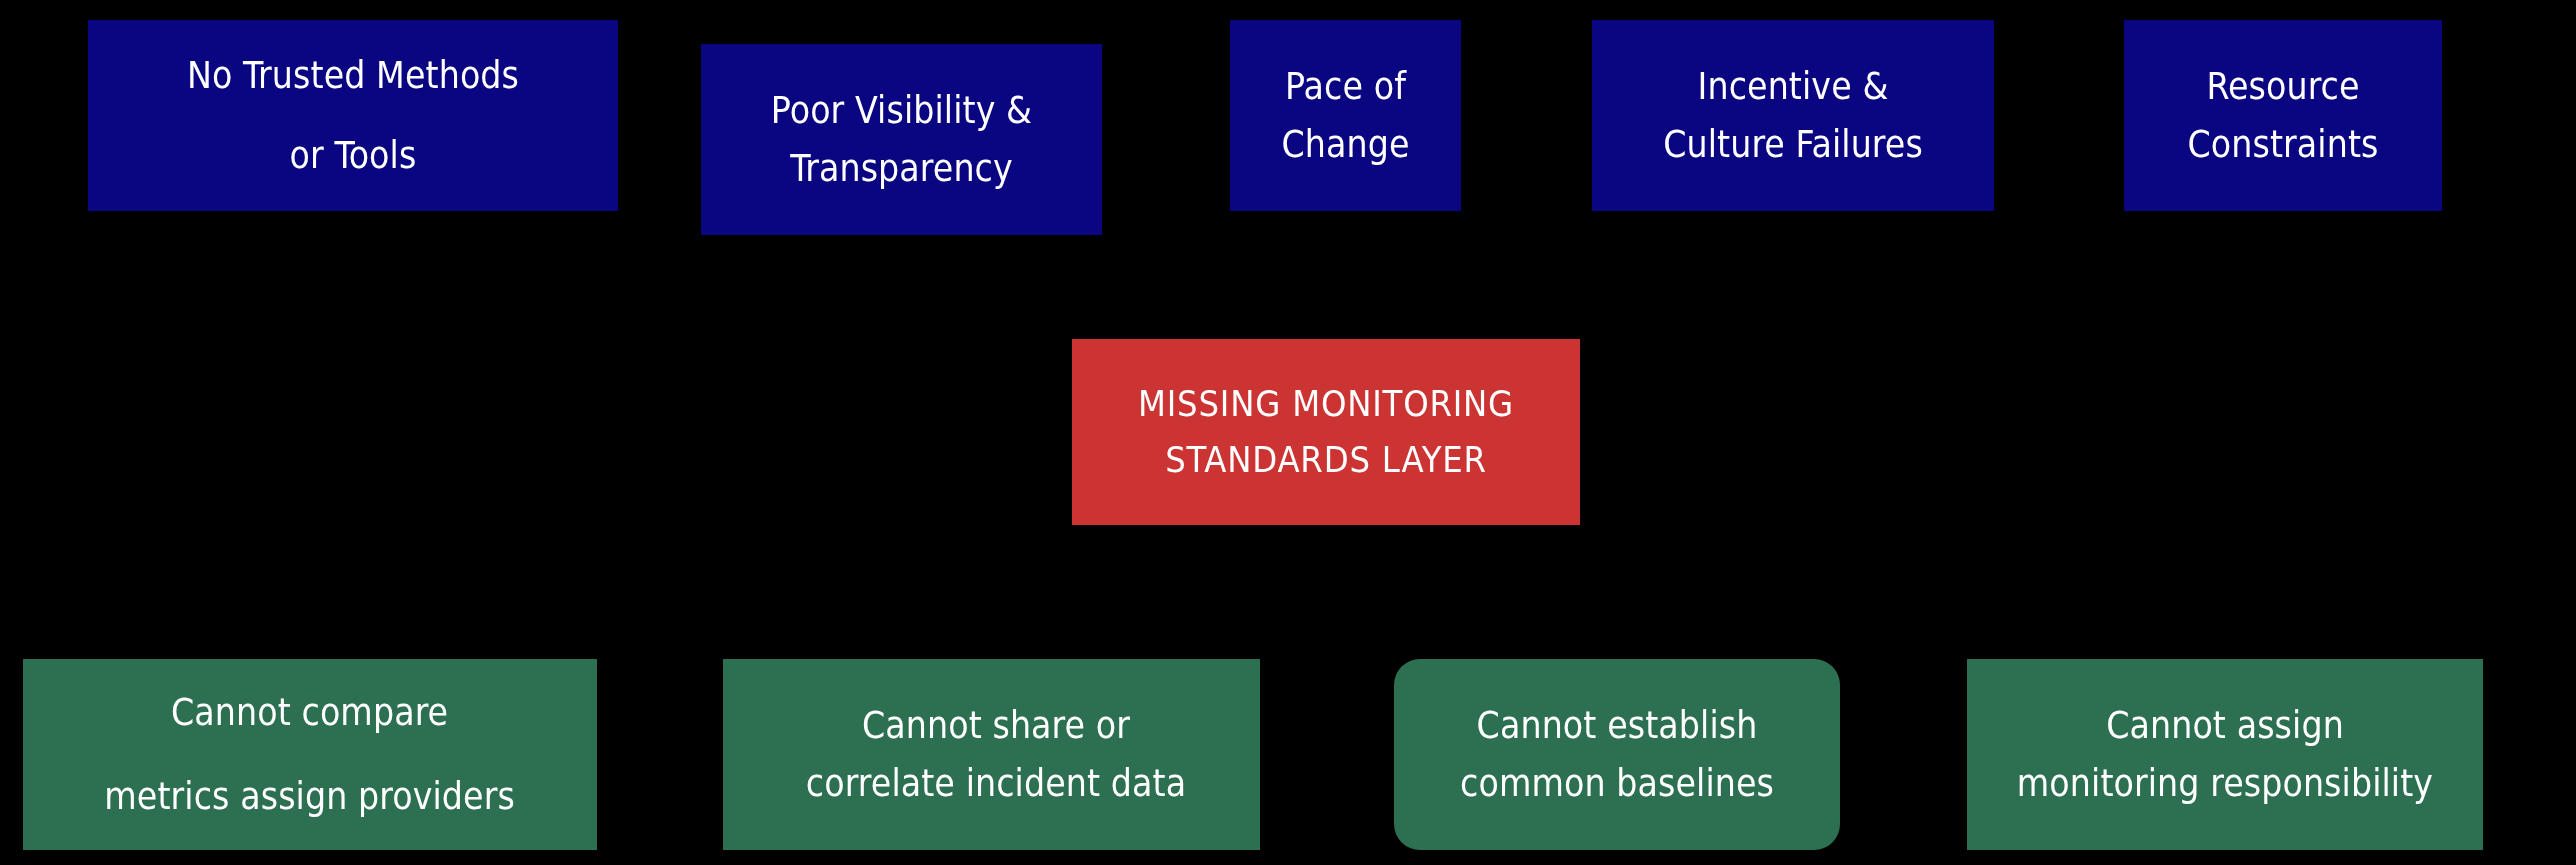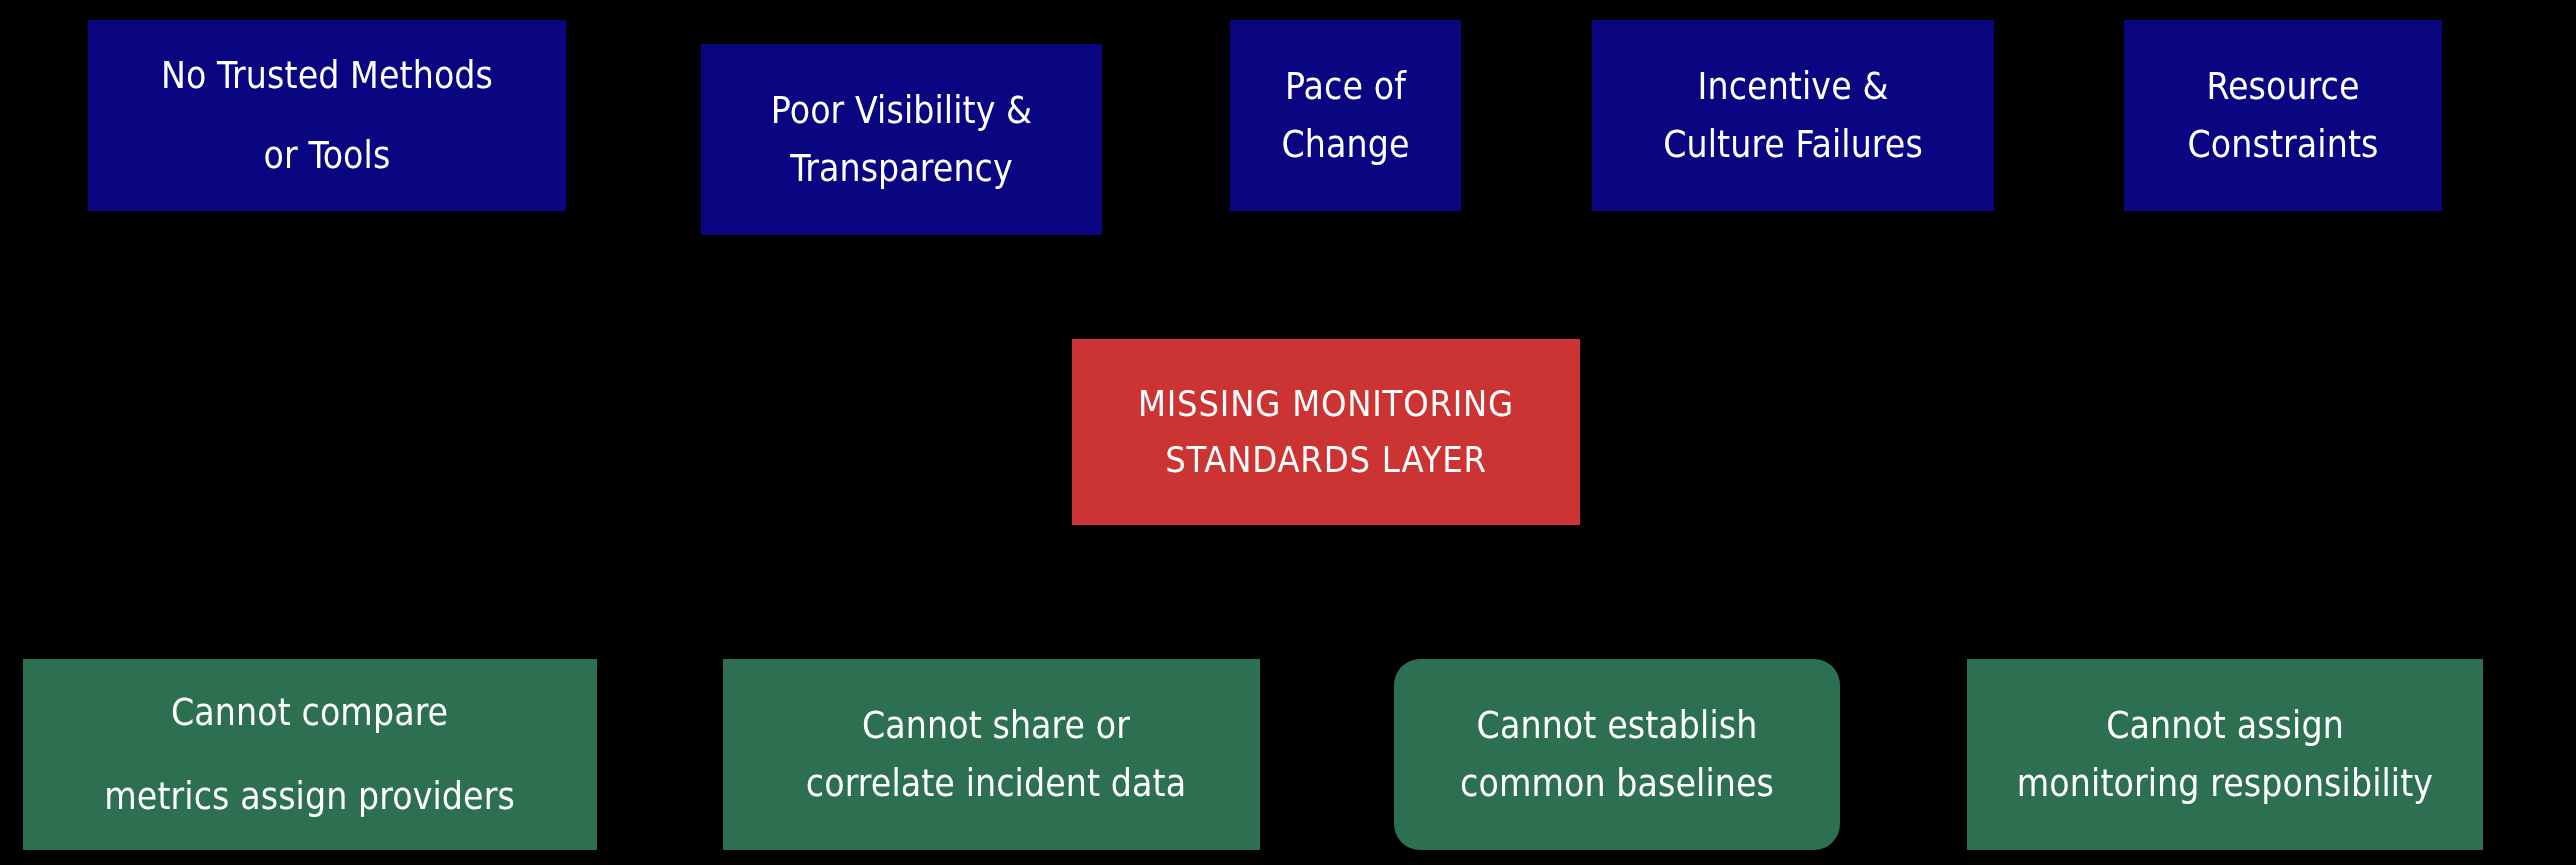--- a/index.html
+++ b/index.html
@@ -39,21 +39,21 @@
   .core {
     background: #cb3433;
     font-size: 36px;
     letter-spacing: 0.8px;
   }
   .effect {
     background: #2c7051;
     font-size: 37px;
   }
   
-  #cause-0 { left: 88px;  top: 20px;  width: 478px;  height: 191px; gap: 22px; }
+  #cause-0 { left: 88px;  top: 20px;  width: 530px;  height: 191px; gap: 22px; }
   #cause-1 { left: 701px; top: 20px;  width: 401px;  height: 191px; margin-top: 24px; }
   #cause-2 { left: 1230px; top: 20px;  width: 231px;  height: 191px; }
   #cause-3 { left: 1592px; top: 20px;  width: 402px;  height: 191px; }
   #cause-4 { left: 2124px; top: 20px;  width: 318px;  height: 191px; }
   
   #core-node { left: 1072px; top: 339px; width: 508px; height: 186px; }
   
   #effect-0 { left: 22.6px;   top: 659px; width: 574px; height: 191px; gap: 27px; }
   #effect-1 { left: 723px; top: 659px; width: 537px;  height: 191px; padding-left: 9px; }
   #effect-2 { left: 1394px; top: 659px; width: 446px;  height: 191px; }

